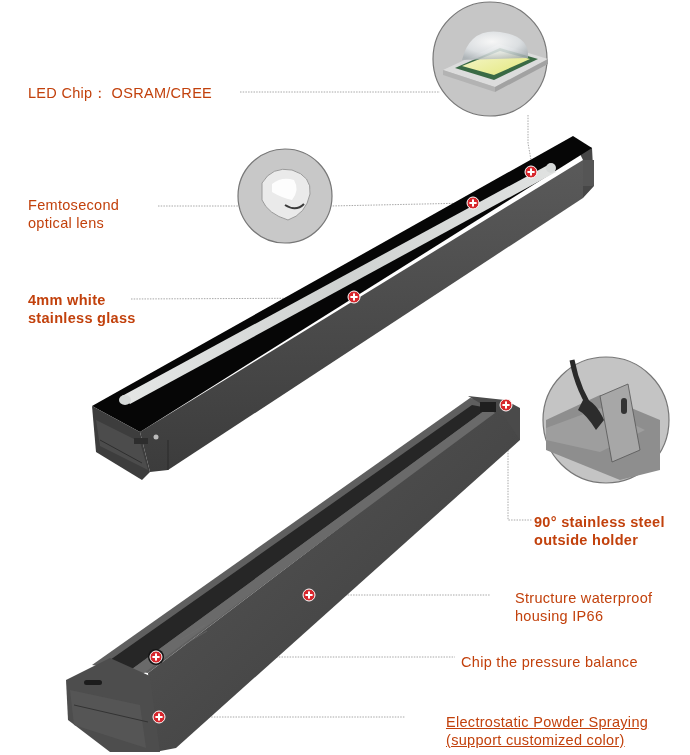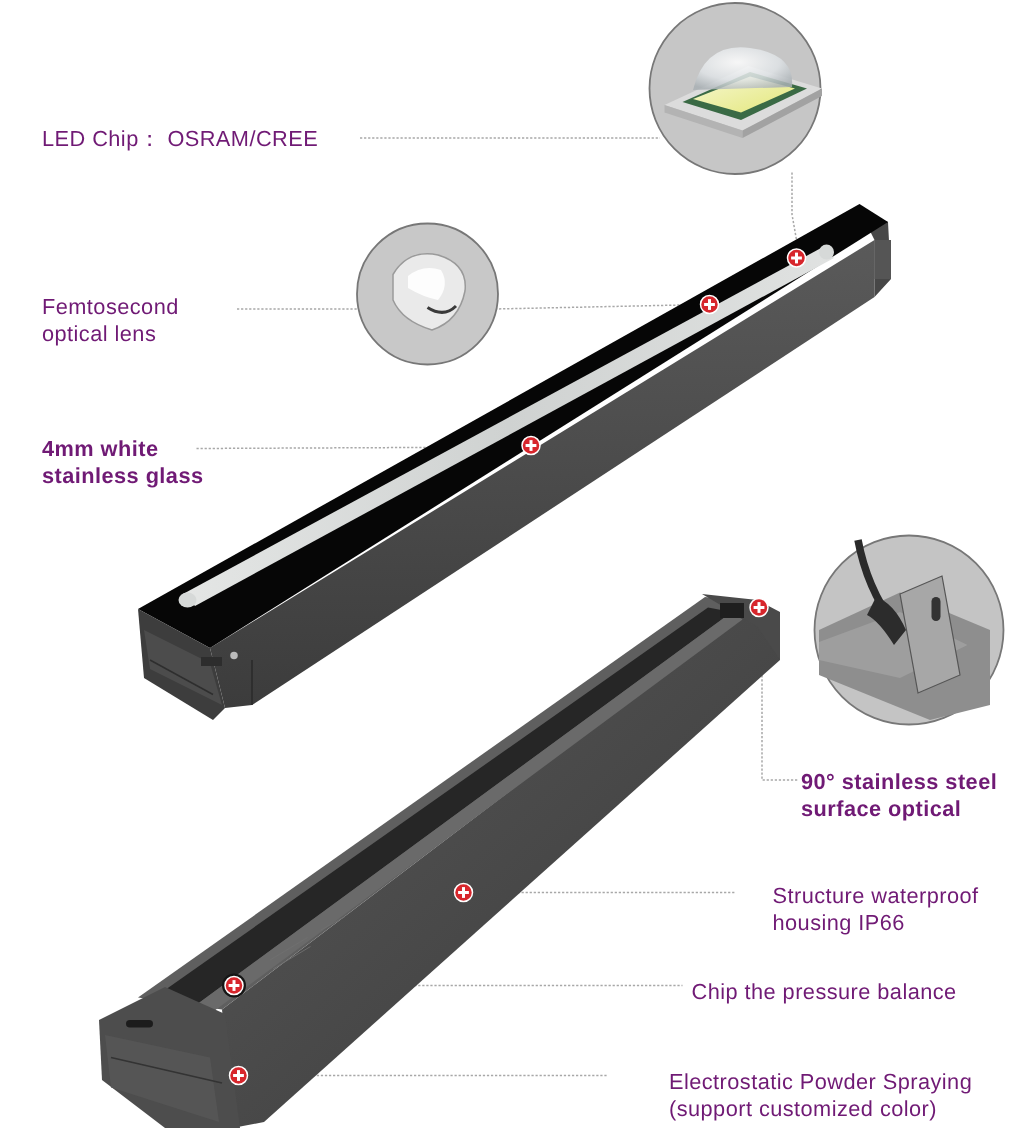--- a/index.html
+++ b/index.html
@@ -1,19 +1,19 @@
 <!DOCTYPE html>
 <html><head>
 <meta charset="utf-8">
 <style>
   html, body { margin: 0; padding: 0; background: #ffffff; }
   body { width: 690px; height: 755px; position: relative; overflow: hidden;
          font-family: "Liberation Sans", "DejaVu Sans", sans-serif; color: #2e2e2e; }
   .stage { position: absolute; left: 0; top: 0; width: 690px; height: 755px; }
-  .label { position: absolute; font-size: 14.5px; line-height: 18px; color: #701a75;
+  .label { position: absolute; font-size: 14.5px; line-height: 18px; color: #c2410c;
            letter-spacing: 0.3px; white-space: nowrap; }
   .label span { display: block; }
   svg.art { position: absolute; left: 0; top: 0; }
 </style>
 </head>
 <body>
 
 <div class="stage">
 
   <svg class="art" width="690" height="755" viewBox="0 0 690 755">
@@ -152,30 +152,30 @@
     <span>optical lens</span>
   </div>
 
   <div class="label" style="left:28px; top:291px;font-weight:bold;">
     <span>4mm white</span>
     <span>stainless glass</span>
   </div>
 
   <div class="label" style="left:534px; top:513px;font-weight:bold;">
     <span>90° stainless steel</span>
-    <span>surface optical</span>
+    <span>outside holder</span>
   </div>
 
   <div class="label" style="left:515px; top:589px;">
     <span>Structure waterproof</span>
     <span>housing IP66</span>
   </div>
 
   <div class="label" style="left:461px; top:653px;">
     <span>Chip the pressure balance</span>
   </div>
 
-  <div class="label" style="left:446px; top:713px;">
+  <div class="label" style="left:446px; top:713px;text-decoration:underline;">
     <span>Electrostatic Powder Spraying</span>
     <span>(support customized color)</span>
   </div>
 
 </div>
 
 </body></html>

